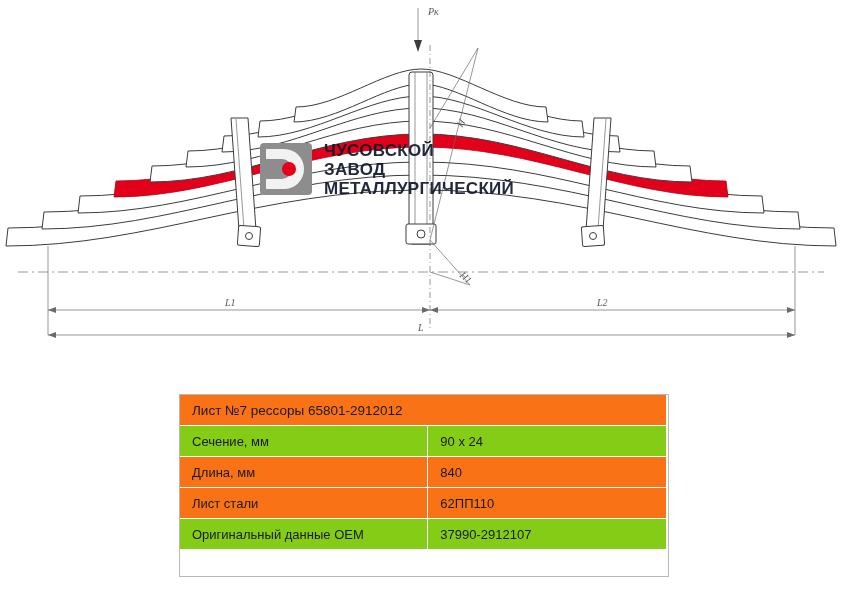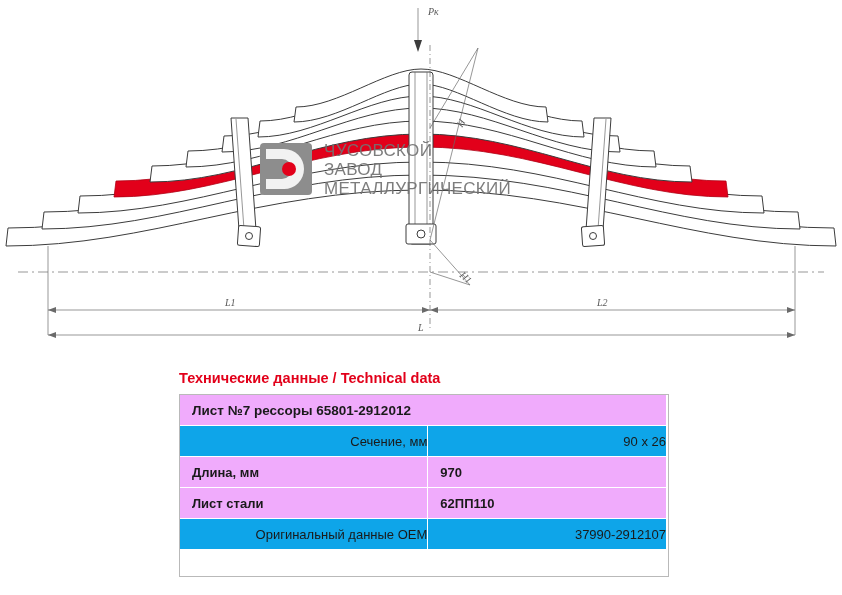--- a/index.html
+++ b/index.html
@@ -39,23 +39,23 @@
     gap: 10px;
     pointer-events: none;
   }
   .wm-logo {
     position: relative;
     width: 56px;
     height: 56px;
     flex: 0 0 56px;
   }
   .wm-text {
-    color: #737373;
+    color: #0f172a;
     font-size: 17px;
-    font-weight: normal;
+    font-weight: bold;
     line-height: 19px;
     letter-spacing: 0.3px;
     opacity: 0.92;
   }
   .table-title {
     position: absolute;
     left: 179px;
     top: 370px;
     color: #e2001a;
     font-size: 14.5px;
@@ -72,26 +72,24 @@
     color: #1a1a1a;
   }
   table.tech td {
     height: 30px;
     padding: 0 0 0 12px;
     border: 1px solid #ffffff;
     vertical-align: middle;
     white-space: nowrap;
   }
   table.tech tr.shaded td {
-    background: #f0abfc;
-    font-weight: bold;
+    background: #f97316;
   }
   table.tech tr.plain td {
-    background: #0ea5e9;
-    text-align: right;
+    background: #84cc16;
   }
   table.tech td.label {
     width: 244px;
   }
   table.tech td.value {
     width: 244px;
   }
   table.tech tr:first-child td {
     font-size: 13.5px;
   }
@@ -229,34 +227,33 @@
         <circle cx="31" cy="28" r="7" fill="#e2001a"></circle>
       </svg>
     </div>
     <div class="wm-text">
       <div>ЧУСОВСКОЙ</div>
       <div>ЗАВОД</div>
       <div>МЕТАЛЛУРГИЧЕСКИЙ</div>
     </div>
   </div>
 
-  <div class="table-title">Технические данные / Technical data</div>
 
   <table class="tech">
     <tbody>
       <tr class="shaded">
         <td colspan="2">Лист №7 рессоры 65801-2912012</td>
       </tr>
       <tr class="plain">
         <td class="label">Сечение, мм</td>
-        <td class="value">90 х 26</td>
+        <td class="value">90 х 24</td>
       </tr>
       <tr class="shaded">
         <td class="label">Длина, мм</td>
-        <td class="value">970</td>
+        <td class="value">840</td>
       </tr>
       <tr class="shaded">
         <td class="label">Лист стали</td>
         <td class="value">62ПП110</td>
       </tr>
       <tr class="plain">
         <td class="label">Оригинальный данные OEM</td>
         <td class="value">37990-2912107</td>
       </tr>
     </tbody>

